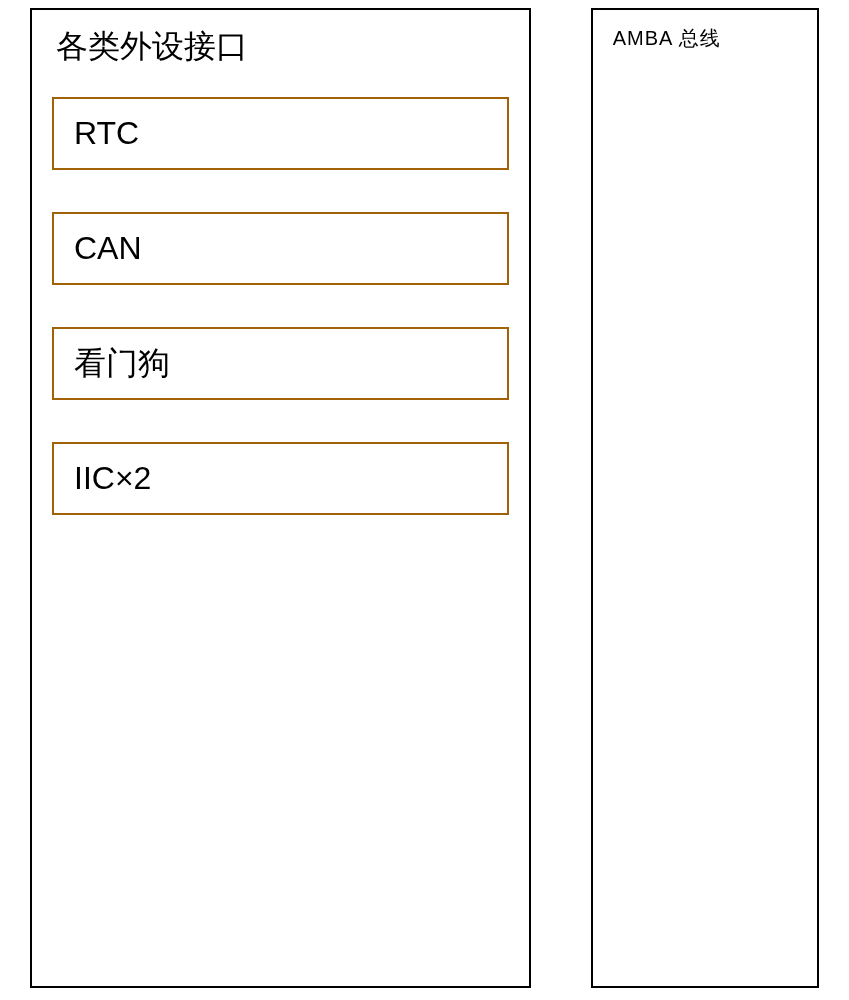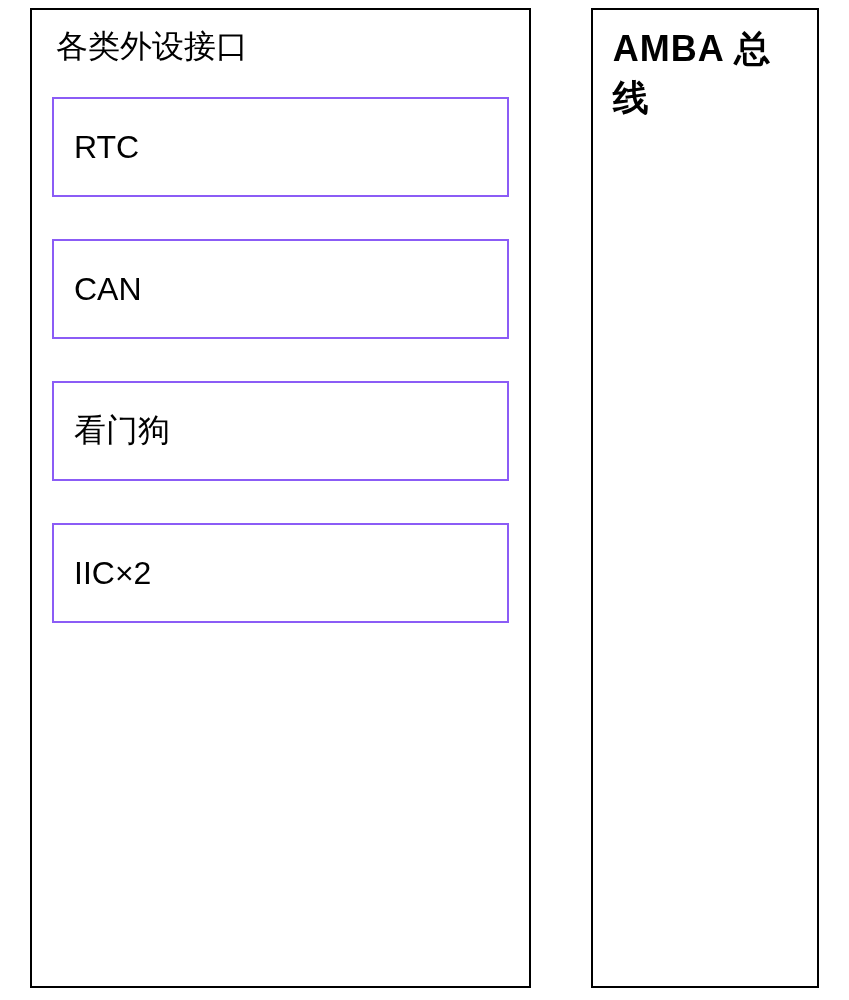--- a/index.html
+++ b/index.html
@@ -28,41 +28,41 @@
     display: flex;
     flex-direction: column;
   }
   .panel-title {
     font-size: 32px;
     font-weight: normal;
     margin-bottom: 28px;
     margin-left: 4px;
   }
   .item-box {
-    border: 2px solid #8b5cf6;
-    height: 100px;
+    border: 2px solid #a16207;
+    height: 73px;
     display: flex;
     align-items: center;
     padding-left: 20px;
     font-size: 32px;
     margin-bottom: 42px;
   }
   .item-box:last-child {
     margin-bottom: 8px;
     text-align: center;
   }
   .right-panel {
     border: 2px solid #000000;
     width: 230px;
     height: 980px;
     padding: 15px 20px;
   }
   .right-title {
-    font-size: 36px;
-    font-weight: bold;
+    font-size: 20px;
+    font-weight: normal;
     letter-spacing: 1px;
   }
 </style>
 </head>
 <body>
 
 <div class="container">
   <div class="left-panel">
     <div class="panel-title">各类外设接口</div>
     <div class="item-box">

